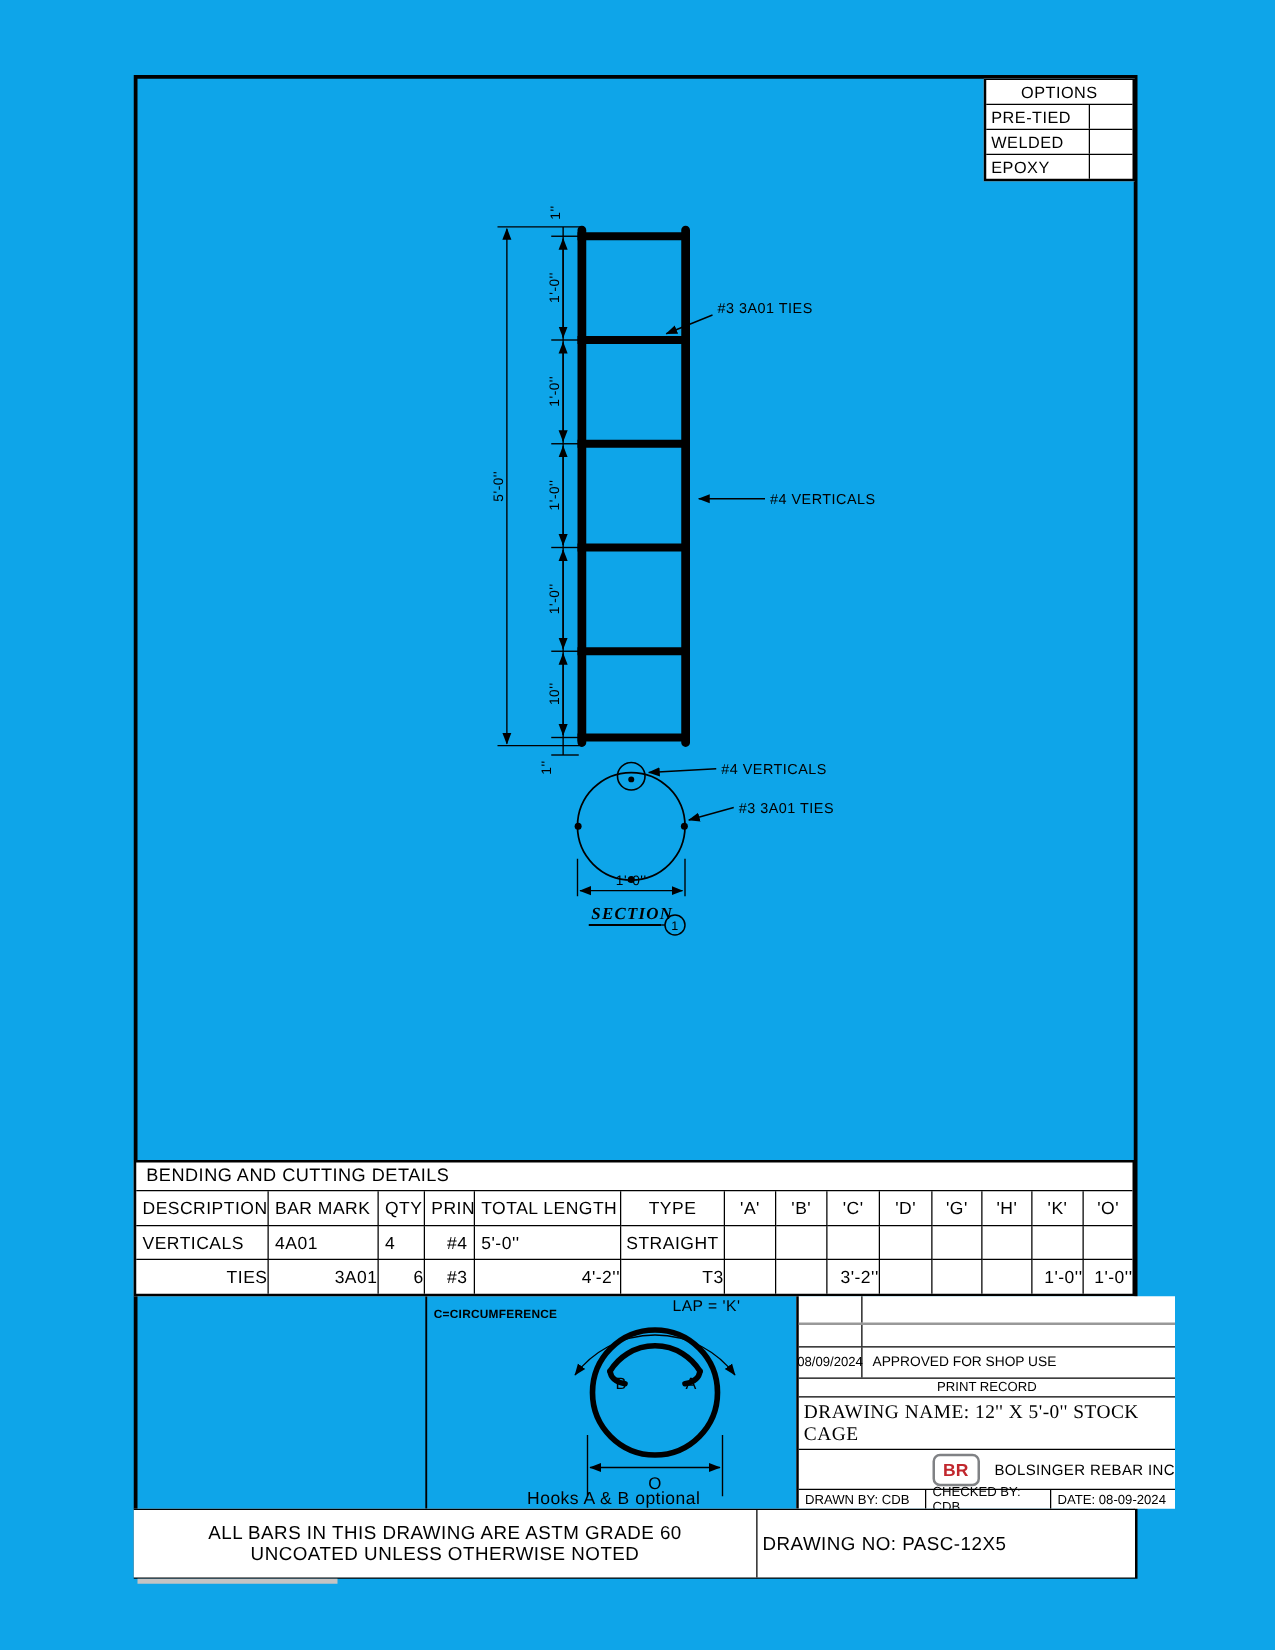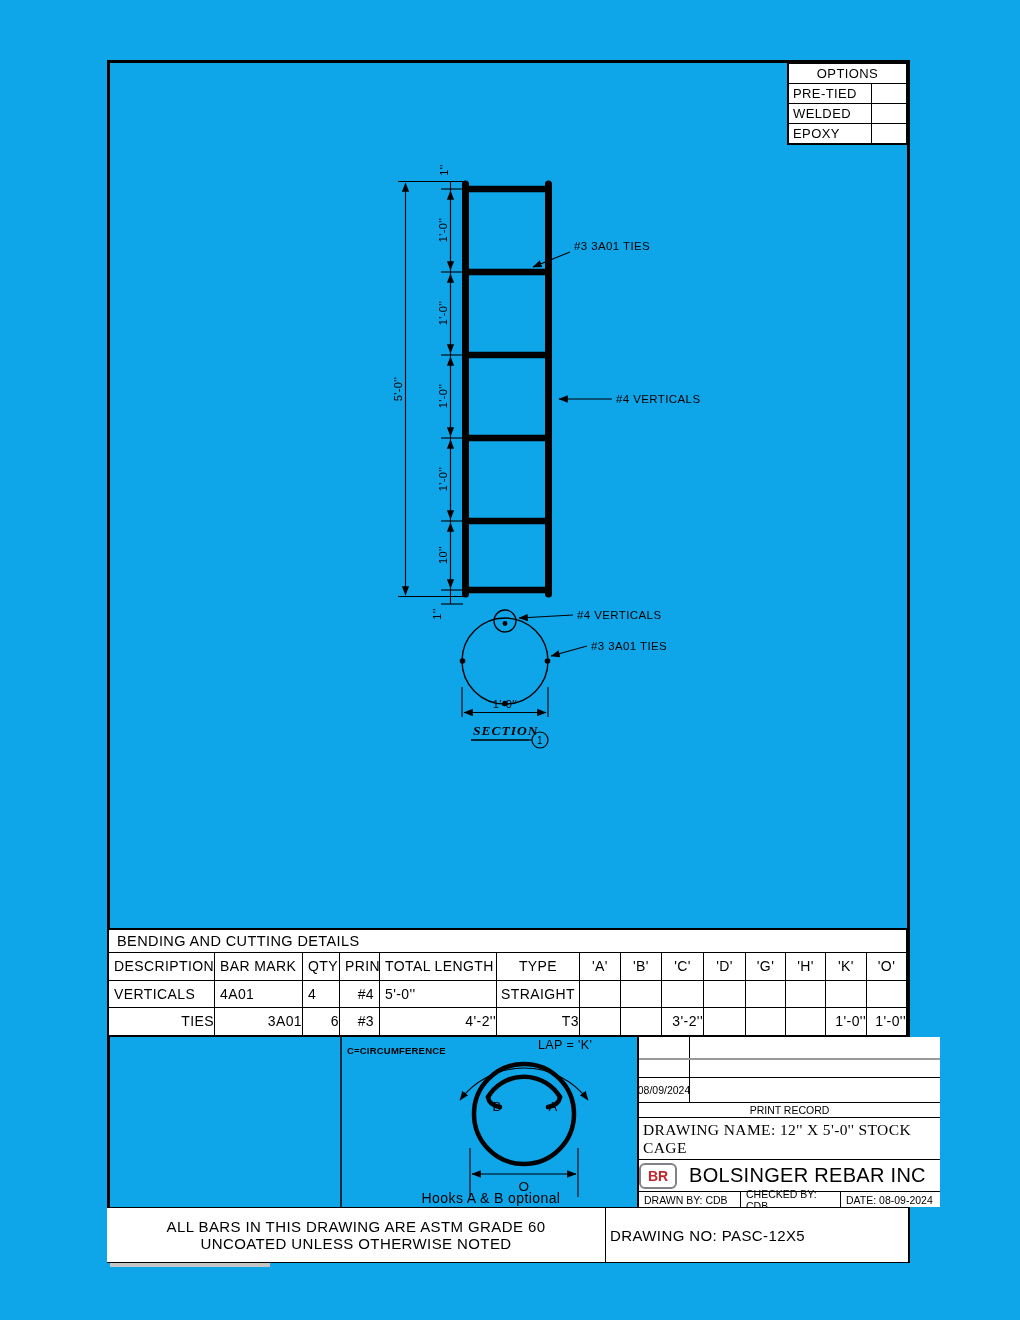--- a/index.html
+++ b/index.html
@@ -28,29 +28,29 @@
   .bgrid .rt{text-align:right;padding-right:5px;padding-left:0;}
   
   .tblock{left:637px;top:1037px;width:303px;height:170px;border-left:2px solid #000;background:#fff;
           display:flex;flex-direction:column;}
   .tb-r{box-sizing:border-box;border-bottom:1.5px solid #000;display:flex;align-items:stretch;}
   .tb-r1{height:23px;border-bottom:2px solid #999;}
   .tb-r2{height:18px;}
   .tb-r3{height:25px;}
   .tb-r4{height:15px;justify-content:center;align-items:center;font-size:10.5px;}
   .tb-r5{height:42px;align-items:center;font-size:15.5px;padding-left:4px;font-family:Liberation Serif, serif;}
-  .tb-r6{height:32px;align-items:center;gap:12px;}
+  .tb-r6{height:32px;align-items:center;gap:12px;justify-content:flex-end;}
   .tb-r7{height:15px;border-bottom:none;font-size:10.5px;}
   .tb-datecell{width:50px;border-right:1.5px solid #000;font-size:10.5px;display:flex;align-items:center;justify-content:center;}
   .tb-apptext{flex:1;display:flex;align-items:center;padding-left:8px;font-size:11px;}
   .tb-cell{display:flex;align-items:center;padding-left:5px;box-sizing:border-box;}
   .tb-c1{width:102px;border-right:1.5px solid #000;}
   .tb-c2{width:100px;border-right:1.5px solid #000;}
   .tb-c3{flex:1;}
-  .company{font-size:20px;letter-spacing:.3px;}
+  .company{font-size:12px;letter-spacing:.3px;}
   .logo{position:relative;display:inline-flex;align-items:center;justify-content:center;
         width:34px;height:22px;border:2.5px solid #808285;border-radius:6px;background:#fff;
         color:#c1272d;font-weight:bold;font-size:14px;letter-spacing:0;}
   .logo::after{content:"";position:absolute;right:-4px;bottom:-4px;width:9px;height:9px;
         background:#808285;transform:rotate(45deg);z-index:-1;}
   
   .notes{left:107px;top:1207px;width:801px;height:55px;border-top:1.5px solid #000;display:flex;background:#fff;}
   .notes .left{width:498px;text-align:center;padding-top:10px;font-size:15px;line-height:17px;}
   .notes .right{flex:1;border-left:1.5px solid #000;font-size:15px;display:flex;align-items:center;padding-left:4px;}
   .artifact{left:110px;top:1263px;width:160px;height:4px;background:#c4c4c4;}
@@ -241,20 +241,21 @@
     <div class="tb-r tb-r1">
       <div class="tb-datecell"></div>
       <div class="tb-apptext"></div>
     </div>
     <div class="tb-r tb-r2">
       <div class="tb-datecell"></div>
       <div class="tb-apptext"></div>
     </div>
     <div class="tb-r tb-r3">
       <div class="tb-datecell">08/09/2024</div>
+      <div class="tb-apptext">APPROVED FOR SHOP USE</div>
     </div>
     <div class="tb-r tb-r4">PRINT RECORD</div>
     <div class="tb-r tb-r5 cad">DRAWING NAME: 12'' X 5'-0'' STOCK CAGE</div>
     <div class="tb-r tb-r6">
       <span class="logo">BR</span>
       <span class="company">BOLSINGER REBAR INC</span>
     </div>
     <div class="tb-r tb-r7">
       <div class="tb-cell tb-c1">DRAWN BY: CDB</div>
       <div class="tb-cell tb-c2">CHECKED BY: CDB</div>

